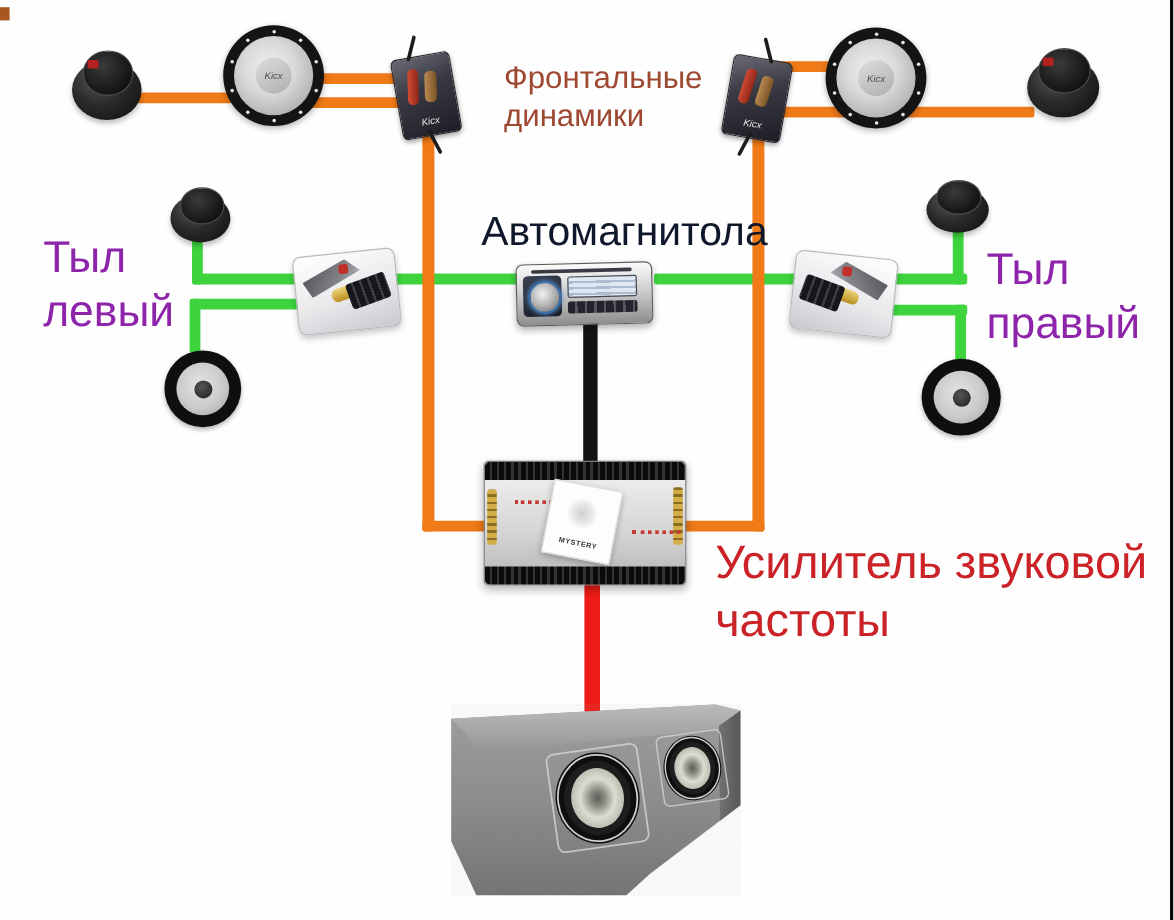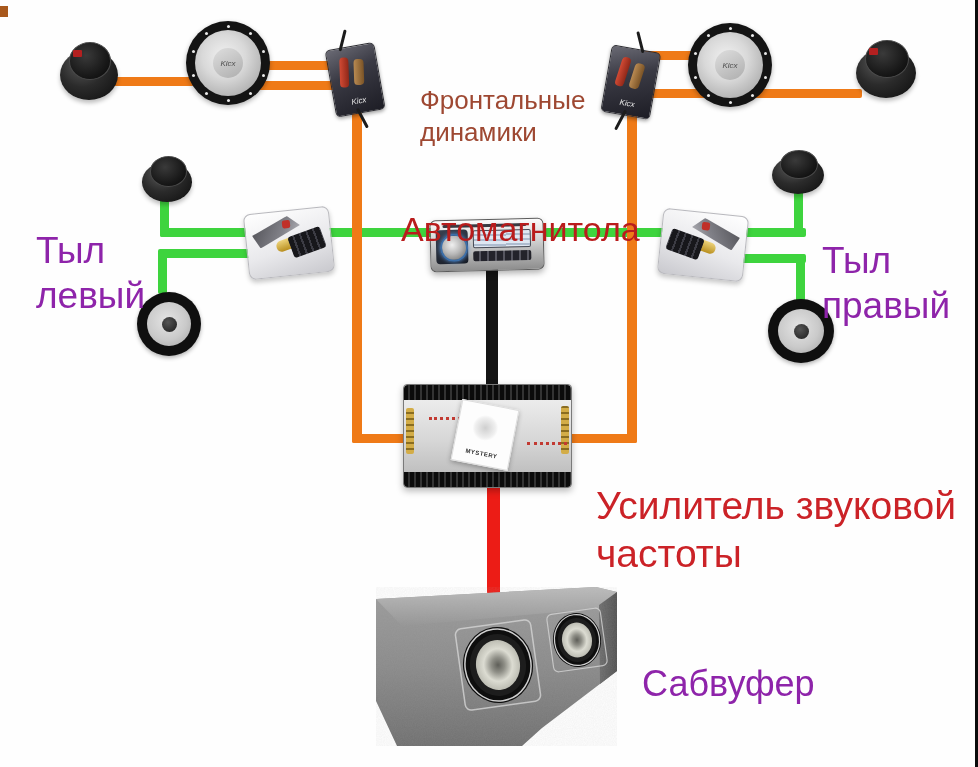--- a/index.html
+++ b/index.html
@@ -1,19 +1,19 @@
 <!DOCTYPE html>
 <html><head>
 <meta charset="utf-8">
 <style>
   html,body{margin:0;padding:0;background:#fff;}
   #canvas{position:relative;width:978px;height:767px;background:#fefefe;overflow:hidden;
           font-family:"Liberation Sans",sans-serif;}
   .wire{position:absolute;z-index:1;border-radius:2px;}
-  .lbl{position:absolute;z-index:3;white-space:pre-line;line-height:1.22;margin-top:36px;}
+  .lbl{position:absolute;z-index:3;white-space:pre-line;line-height:1.22;}
   .comp{position:absolute;z-index:2;}
 
   
   .tweeter{border-radius:0;}
   .tw-body{position:absolute;left:0;top:14%;width:100%;height:86%;border-radius:50%;
     background:radial-gradient(ellipse at 38% 28%,#5a5a5a 0%,#2b2b2b 45%,#0c0c0c 100%);
     box-shadow:0 3px 4px rgba(0,0,0,.25);}
   .tw-dome{position:absolute;left:15%;top:0;width:70%;height:62%;border-radius:50%;
     background:radial-gradient(ellipse at 40% 35%,#3a3a3a 0%,#191919 60%,#060606 100%);
     border:1px solid #4a4a4a;}
@@ -267,28 +267,27 @@
       <ellipse rx="24" ry="27" fill="#0e0e0e"></ellipse>
       <ellipse rx="22.5" ry="25.5" fill="none" stroke="#cfcfcf" stroke-width="1.2"></ellipse>
       <ellipse rx="19" ry="22" fill="#1d1d1d"></ellipse>
       <ellipse rx="15" ry="17.5" fill="url(#coneG)"></ellipse>
     </g>
   </svg>
 
   <div class="lbl" style="left: 420px; top: 49px; font-size: 26px; color: rgb(158, 72, 50);">Фронтальные
 динамики</div>
 
-  <div class="lbl" style="left: 401px; top: 173px; font-size: 34px; color: #b91c1c;">Автомагнитола</div>
+  <div class="lbl" style="left: 401px; top: 173px; font-size: 34px; color: #0f172a;">Автомагнитола</div>
 
   <div class="lbl" style="left: 36px; top: 192px; font-size: 37px; color: rgb(142, 36, 170);">Тыл
 левый</div>
 
   <div class="lbl" style="left: 822px; top: 202px; font-size: 37px; color: rgb(142, 36, 170);">Тыл
 правый</div>
 
   <div class="lbl" style="left: 596px; top: 446px; font-size: 39px; color: rgb(203, 34, 39);">Усилитель звуковой
 частоты</div>
 
-  <div class="lbl" style="left: 642px; top: 626px; font-size: 36px; color: rgb(142, 36, 170);">Сабвуфер</div>
 
   <div class="edge-right"></div>
   <div class="corner-chip"></div>
 </div>
 
 </body></html>

